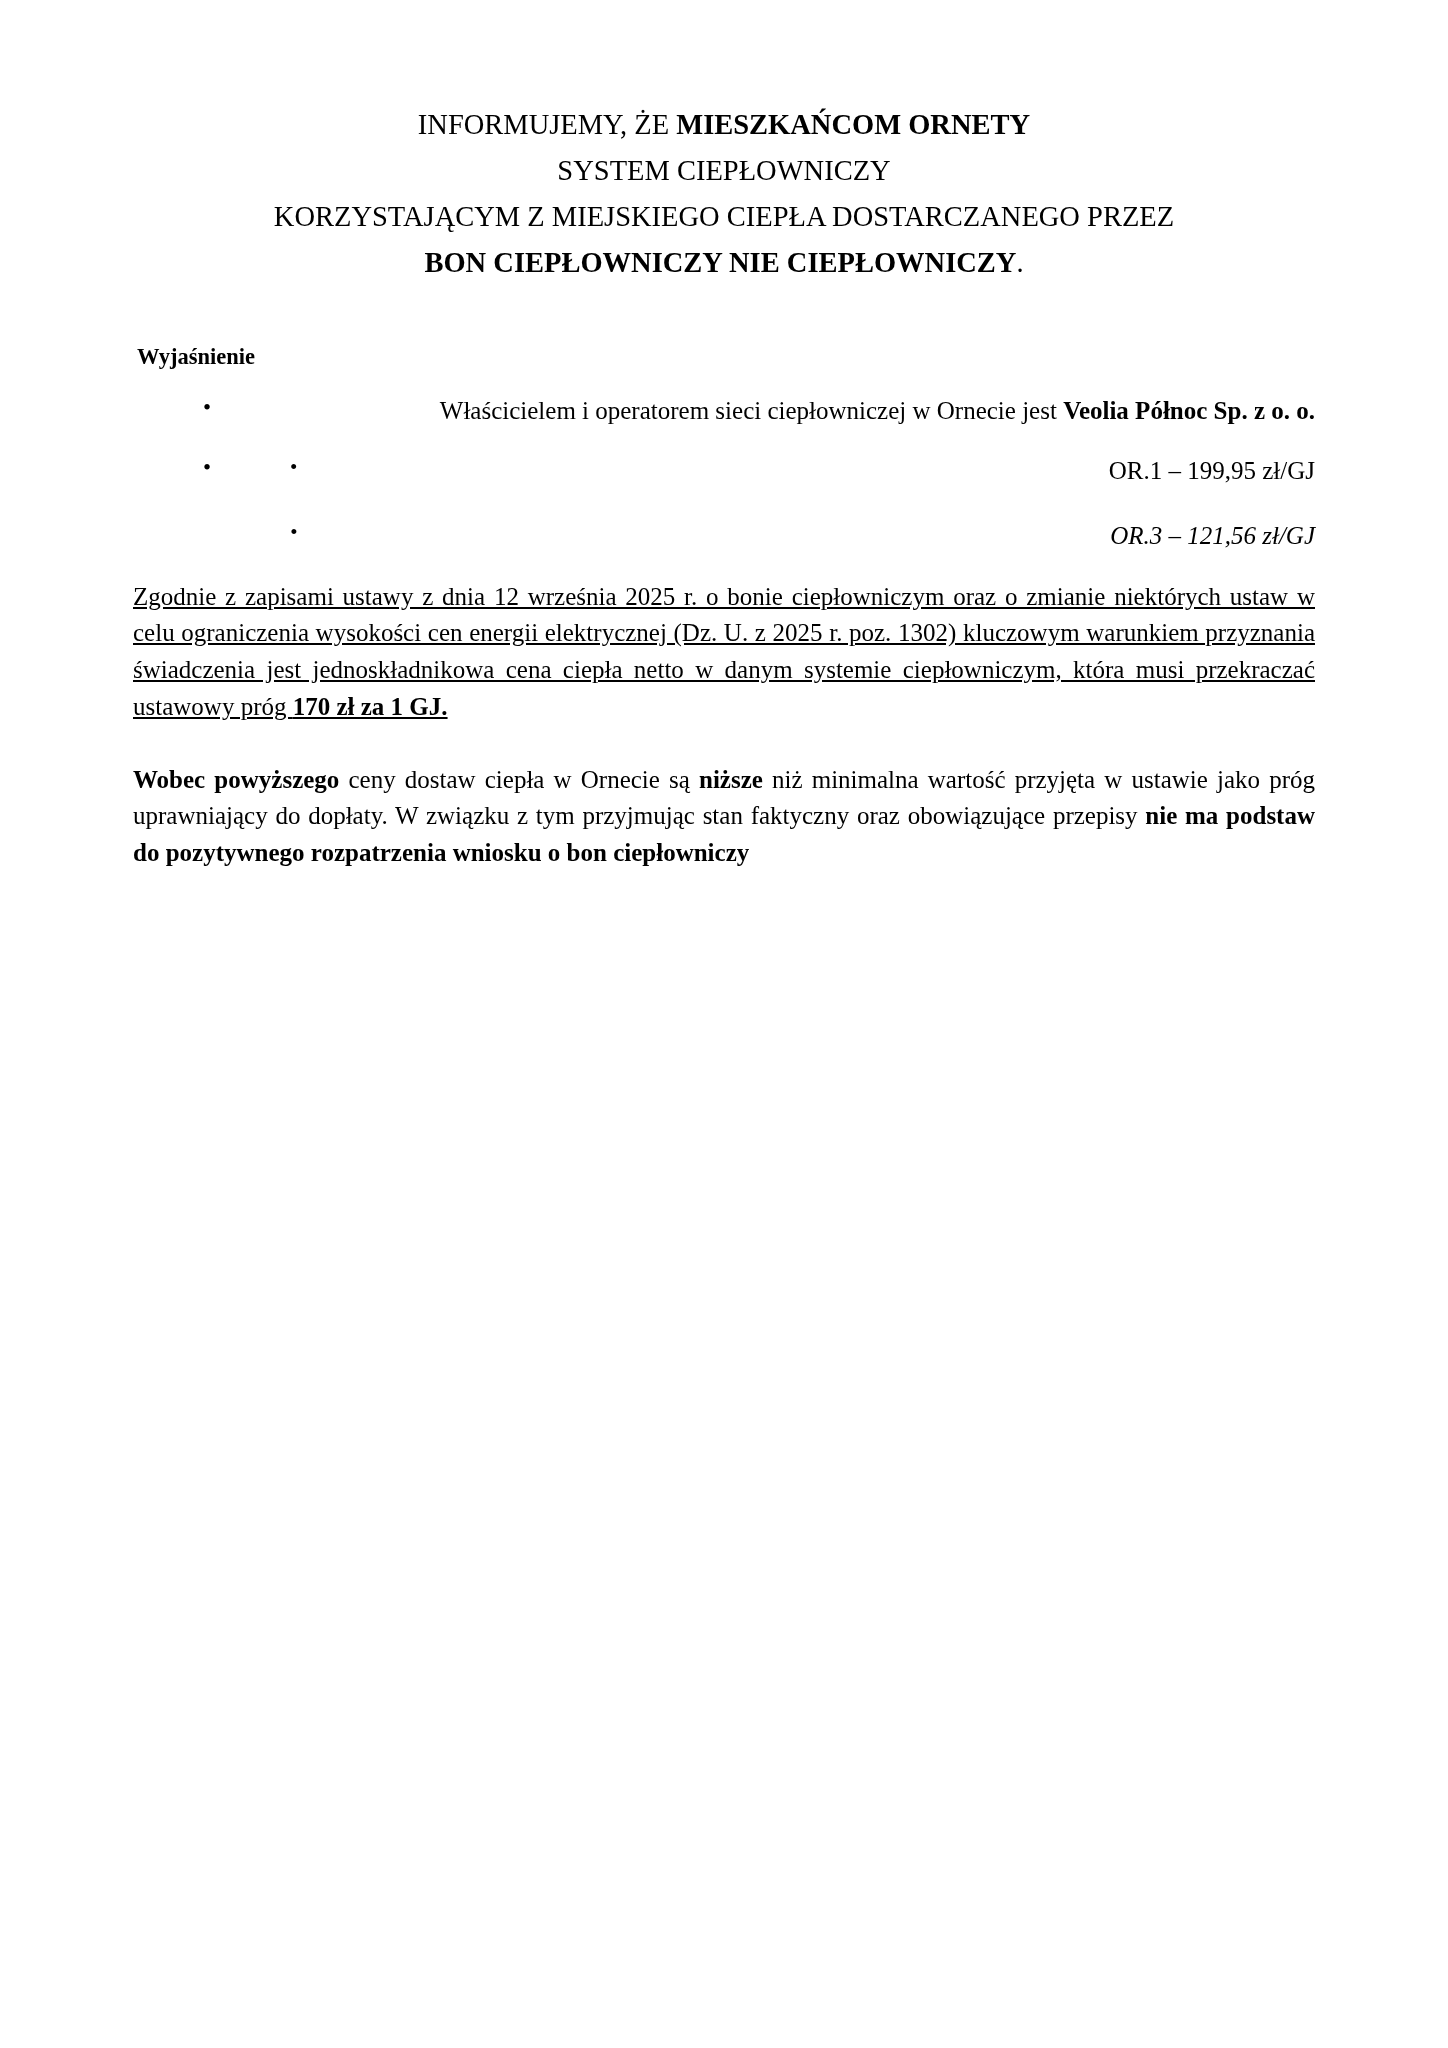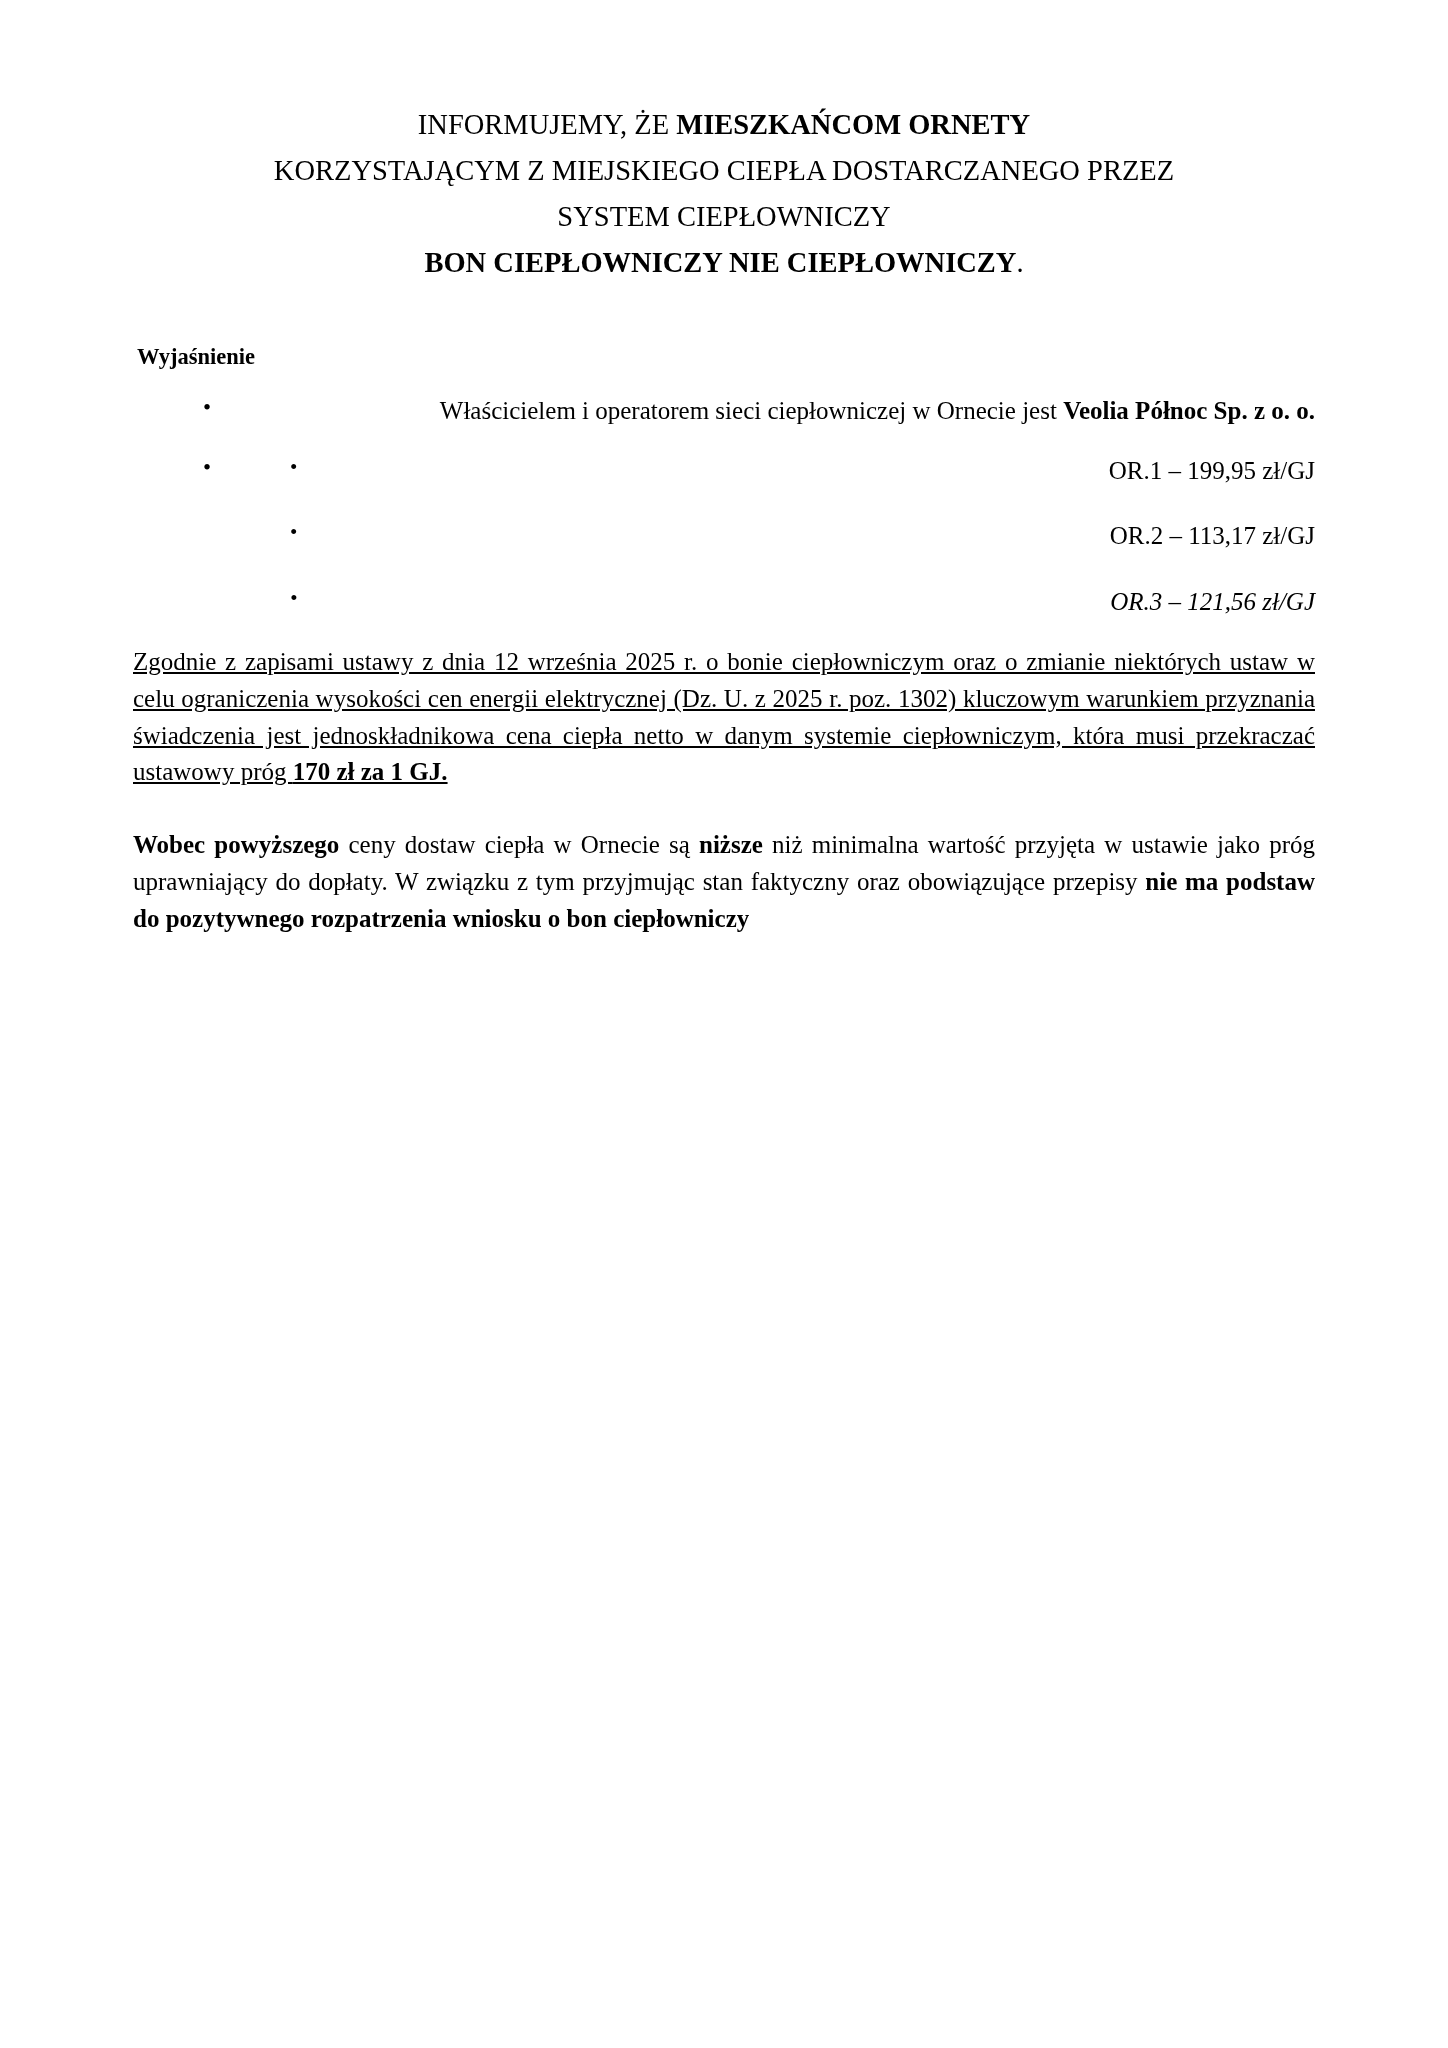--- a/index.html
+++ b/index.html
@@ -102,33 +102,32 @@
   p.body-par.second { margin-top: 36px; }
 </style>
 </head>
 <body>
 
 <div class="page">
   <div class="content">
 
     <div class="heading-block">
       <p class="heading-line hl-1"><span>INFORMUJEMY, ŻE </span><span class="bold">MIESZKAŃCOM ORNETY</span></p>
+      <p class="heading-line">SYSTEM CIEPŁOWNICZY</p>
       <p class="heading-line">KORZYSTAJĄCYM Z MIEJSKIEGO CIEPŁA DOSTARCZANEGO PRZEZ</p>
-      <p class="heading-line">SYSTEM CIEPŁOWNICZY</p>
       <p class="heading-line"><span class="bold">BON CIEPŁOWNICZY NIE CIEPŁOWNICZY</span><span>.</span></p>
     </div>
 
     <p class="section-label">Wyjaśnienie</p>
 
     <ul class="lvl1">
       <li><span>Właścicielem i operatorem sieci ciepłowniczej w Ornecie jest </span><span class="bold">Veolia Północ Sp. z o. o.</span></li>
       <li>
         <ul class="lvl2">
           <li>OR.1 – 199,95 zł/GJ</li>
-          <li>OR.2 – 113,17 zł/GJ</li>
           <li>OR.3 – 121,56 zł/GJ</li>
         </ul>
       </li>
     </ul>
 
     <p class="body-par first"><span>Zgodnie z zapisami ustawy z dnia 12 września 2025 r. o bonie ciepłowniczym oraz o zmianie niektórych ustaw w celu ograniczenia wysokości cen energii elektrycznej (Dz. U. z 2025 r. poz. 1302) kluczowym warunkiem przyznania świadczenia jest jednoskładnikowa cena ciepła netto w danym systemie ciepłowniczym, która musi przekraczać ustawowy próg </span><span class="bold">170 zł za 1 GJ.</span></p>
 
     <p class="body-par second"><span class="bold">Wobec powyższego</span><span> ceny dostaw ciepła w Ornecie są </span><span class="bold">niższe</span><span> niż minimalna wartość przyjęta w ustawie jako próg uprawniający do dopłaty. W związku z tym przyjmując stan faktyczny oraz obowiązujące przepisy </span><span class="bold">nie ma podstaw do pozytywnego rozpatrzenia wniosku o bon ciepłowniczy</span></p>
 
   </div>

